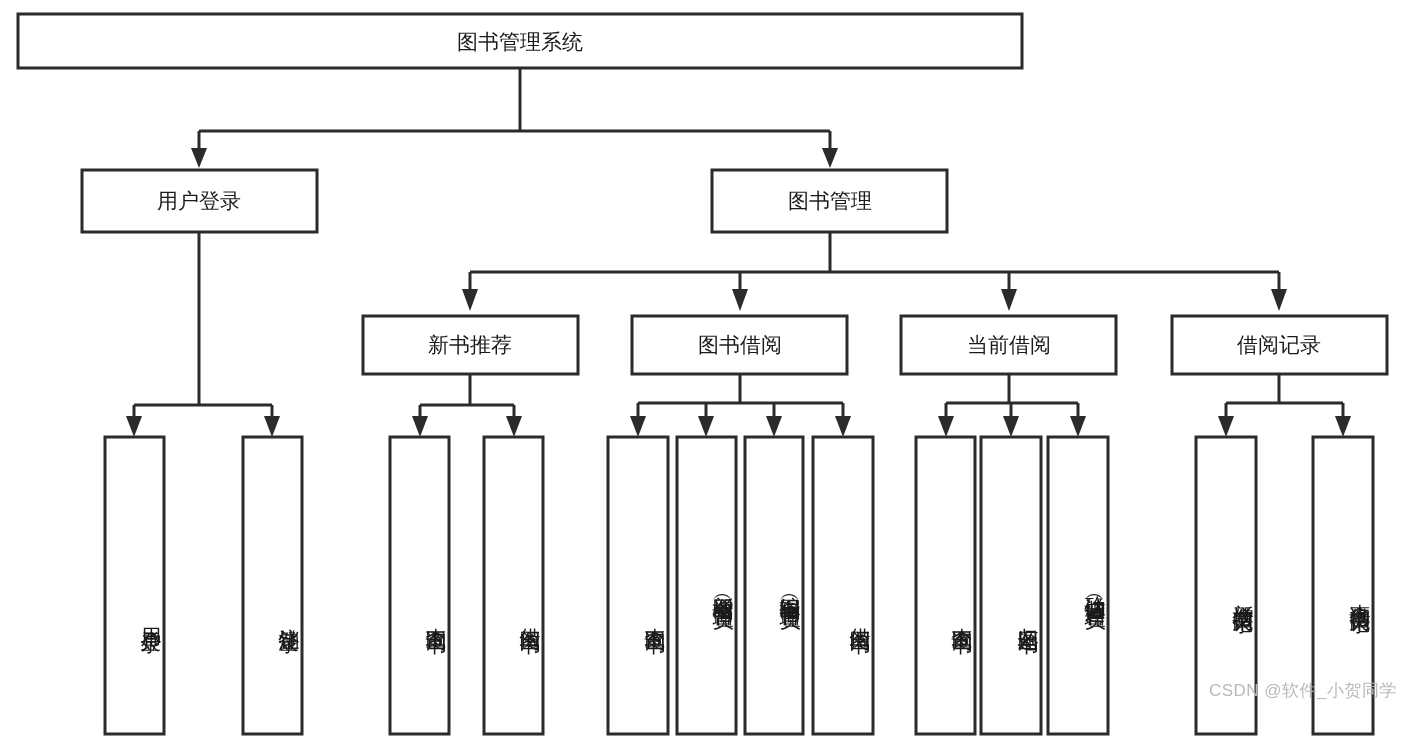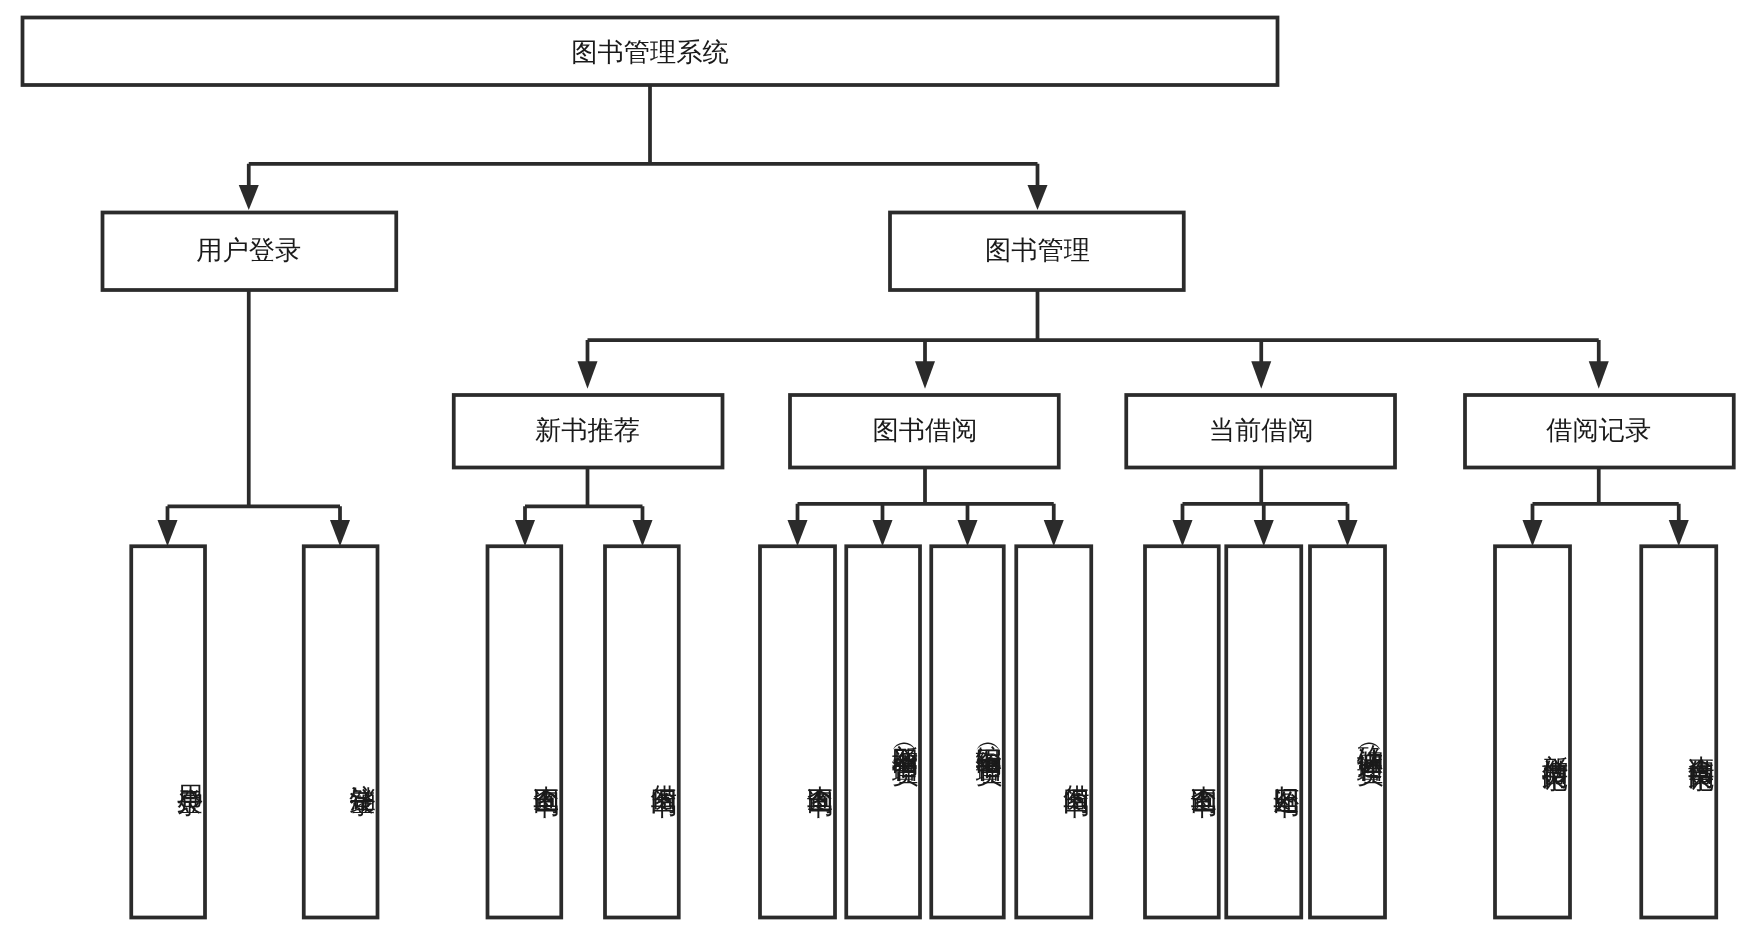--- a/index.html
+++ b/index.html
@@ -204,14 +204,15 @@
   <div class="node-label-v" style="left:745px; top:443px; width:58px; height:290px;">编辑图书（管理员）</div>
   <div class="node-label-v" style="left:813px; top:500px; width:60px; height:230px;">借阅图书</div>
 
   <div class="node-label-v" style="left:916px; top:500px; width:59px; height:230px;">查询图书</div>
   <div class="node-label-v" style="left:981px; top:500px; width:60px; height:230px;">归还图书</div>
   <div class="node-label-v" style="left:1048px; top:443px; width:60px; height:290px;">确认归还（管理员）</div>
 
   <div class="node-label-v" style="left:1196px; top:455px; width:60px; height:275px;">新增借阅记录</div>
   <div class="node-label-v" style="left:1313px; top:455px; width:60px; height:275px;">查询借阅记录</div>
 
+  <div class="watermark">CSDN @软件_小贺同学</div>
 
 </div>
 
 </body></html>

